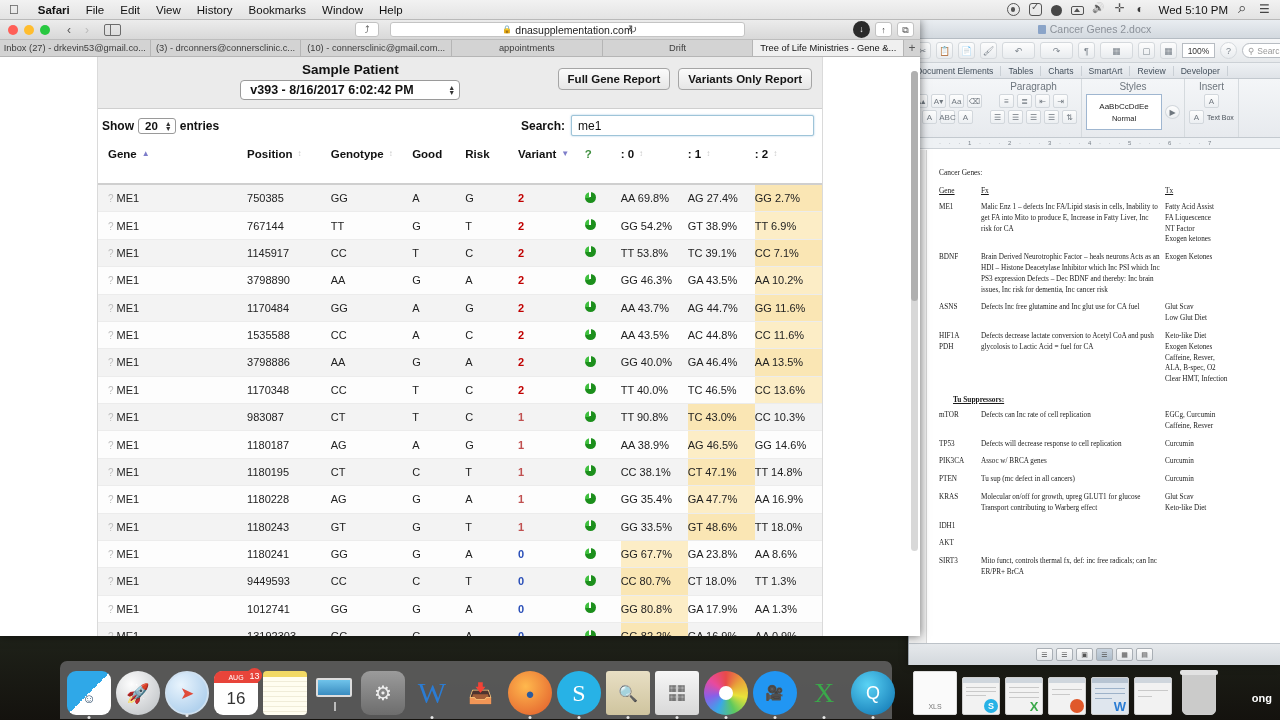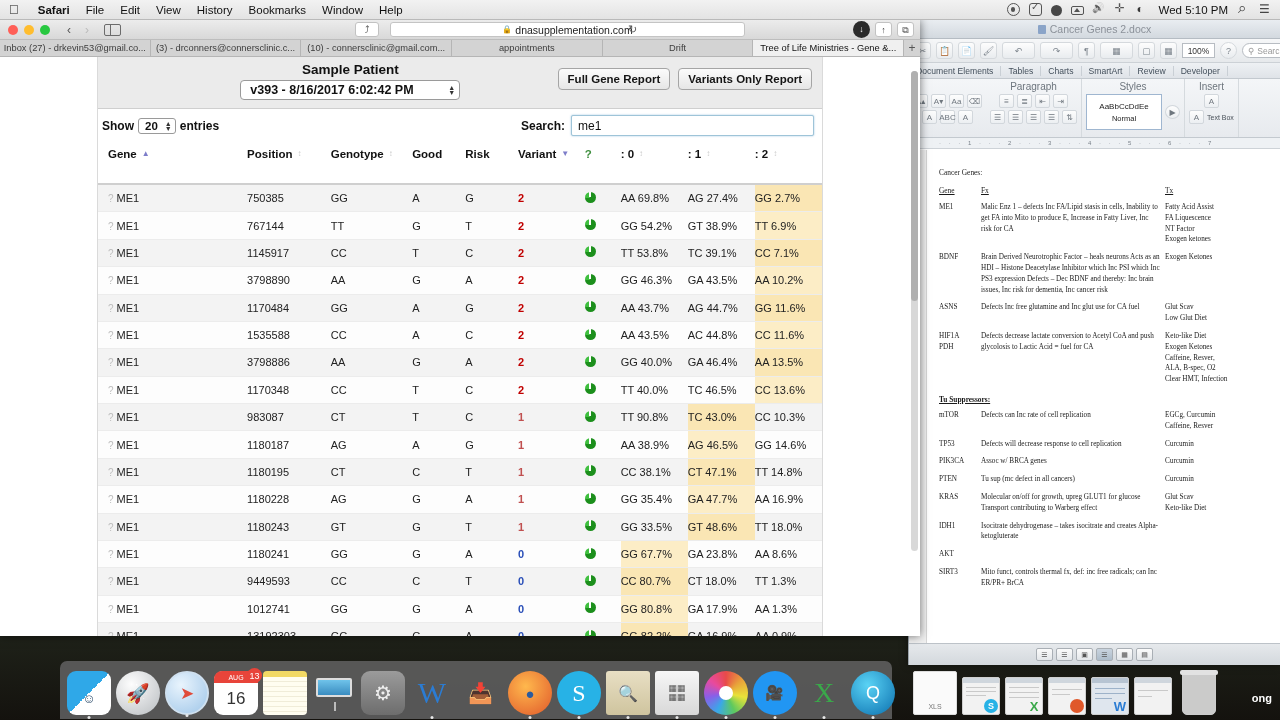--- a/index.html
+++ b/index.html
@@ -199,21 +199,21 @@
   .rgroup .glabel { font-size:10px; color:#6d757d; order:-1; margin-bottom:2px; }
   .rrow { display:flex; gap:3px; margin-bottom:2px; }
   .rbs { width:15px; height:14px; border-radius:2px; border:1px solid #d2d7dc; background:linear-gradient(#fdfdfd,#eceff2); font-size:8px; color:#6f777f; display:flex; align-items:center; justify-content:center; }
   .stylebox { width:76px; height:36px; border:1px solid #9fb6d0; background:#fff; display:flex; flex-direction:column; align-items:center; justify-content:center; font-size:8px; color:#222; }
   .stylebox .sname { font-size:7.5px; margin-top:3px; }
   #word-ruler { height:11px; background:#eef1f4; border-bottom:1px solid #cdd2d7; font-size:6px; color:#7b838b; display:flex; align-items:center; padding-left:30px; letter-spacing:3px; overflow:hidden; }
   #word-doc { position:absolute; top:130px; left:0; right:0; bottom:22px; background:#f0f0f0; overflow:hidden; }
   #word-page { position:absolute; left:17px; top:0; right:0; bottom:0; background:#fff; border-left:1px solid #d6d6d6; padding:18px 6px 0 12px; }
   #word-scroll { position:absolute; left:4px; top:18px; width:7px; height:250px; background:#9a9a9a; border-radius:4px; }
   .doc-h { font-size:7.4px; color:#1a1a1a; font-family:"Liberation Serif",serif; }
-  .doc-section { font-size:7.4px; font-weight:bold; text-decoration:underline; font-family:"Liberation Serif",serif; color:#1a1a1a; margin-bottom:6px; }
+  .doc-section { font-size:7.4px; font-weight:bold; text-decoration:underline; font-family:"Liberation Serif",serif; color:#1a1a1a; margin-bottom:6px;margin-left:14px; }
   .doc-colhdr { display:flex; font-size:7.4px; font-family:"Liberation Serif",serif; text-decoration:underline; margin-bottom:7px; color:#1a1a1a; }
   .doc-row { display:flex; font-size:7.2px; font-family:"Liberation Serif",serif; color:#1a1a1a; margin-bottom:7px; line-height:1.5; }
   .dc-gene { width:42px; flex:none; }
   .dc-fx { width:184px; flex:none; padding-right:5px; }
   .dc-tx { flex:1; }
   #word-status { position:absolute; bottom:0; left:0; right:0; height:22px; background:linear-gradient(#e6e9ec,#d3d8dd); border-top:1px solid #bcc2c8; display:flex; align-items:center; justify-content:center; gap:3px; }
   .vbtn { width:17px; height:13px; border:1px solid #a9afb5; background:linear-gradient(#fbfbfb,#e4e7ea); border-radius:2px; font-size:7px; color:#555; display:flex; align-items:center; justify-content:center; }
   .vbtn.on { background:linear-gradient(#c9d4df,#adbcca); }
 
   
@@ -720,21 +720,20 @@
             <span class="dc-fx">Tu sup (mc defect in all cancers)</span>
             <span class="dc-tx">Curcumin</span>
           </div>
           <div class="doc-row">
             <span class="dc-gene">KRAS</span>
             <span class="dc-fx">Molecular on/off for growth, upreg GLUT1 for glucose Transport contributing to Warberg effect</span>
             <span class="dc-tx">Glut Scav<br>Keto-like Diet</span>
           </div>
           <div class="doc-row">
             <span class="dc-gene">IDH1</span>
-            <span class="dc-fx">Isocitrate dehydrogenase – takes isocitrate and creates Alpha-ketogluterate</span>
             <span class="dc-tx"></span>
           </div>
           <div class="doc-row">
             <span class="dc-gene">AKT</span>
             <span class="dc-fx"></span>
             <span class="dc-tx"></span>
           </div>
           <div class="doc-row">
             <span class="dc-gene">SIRT3</span>
             <span class="dc-fx">Mito funct, controls thermal fx, def: inc free radicals; can Inc ER/PR+ BrCA</span>

